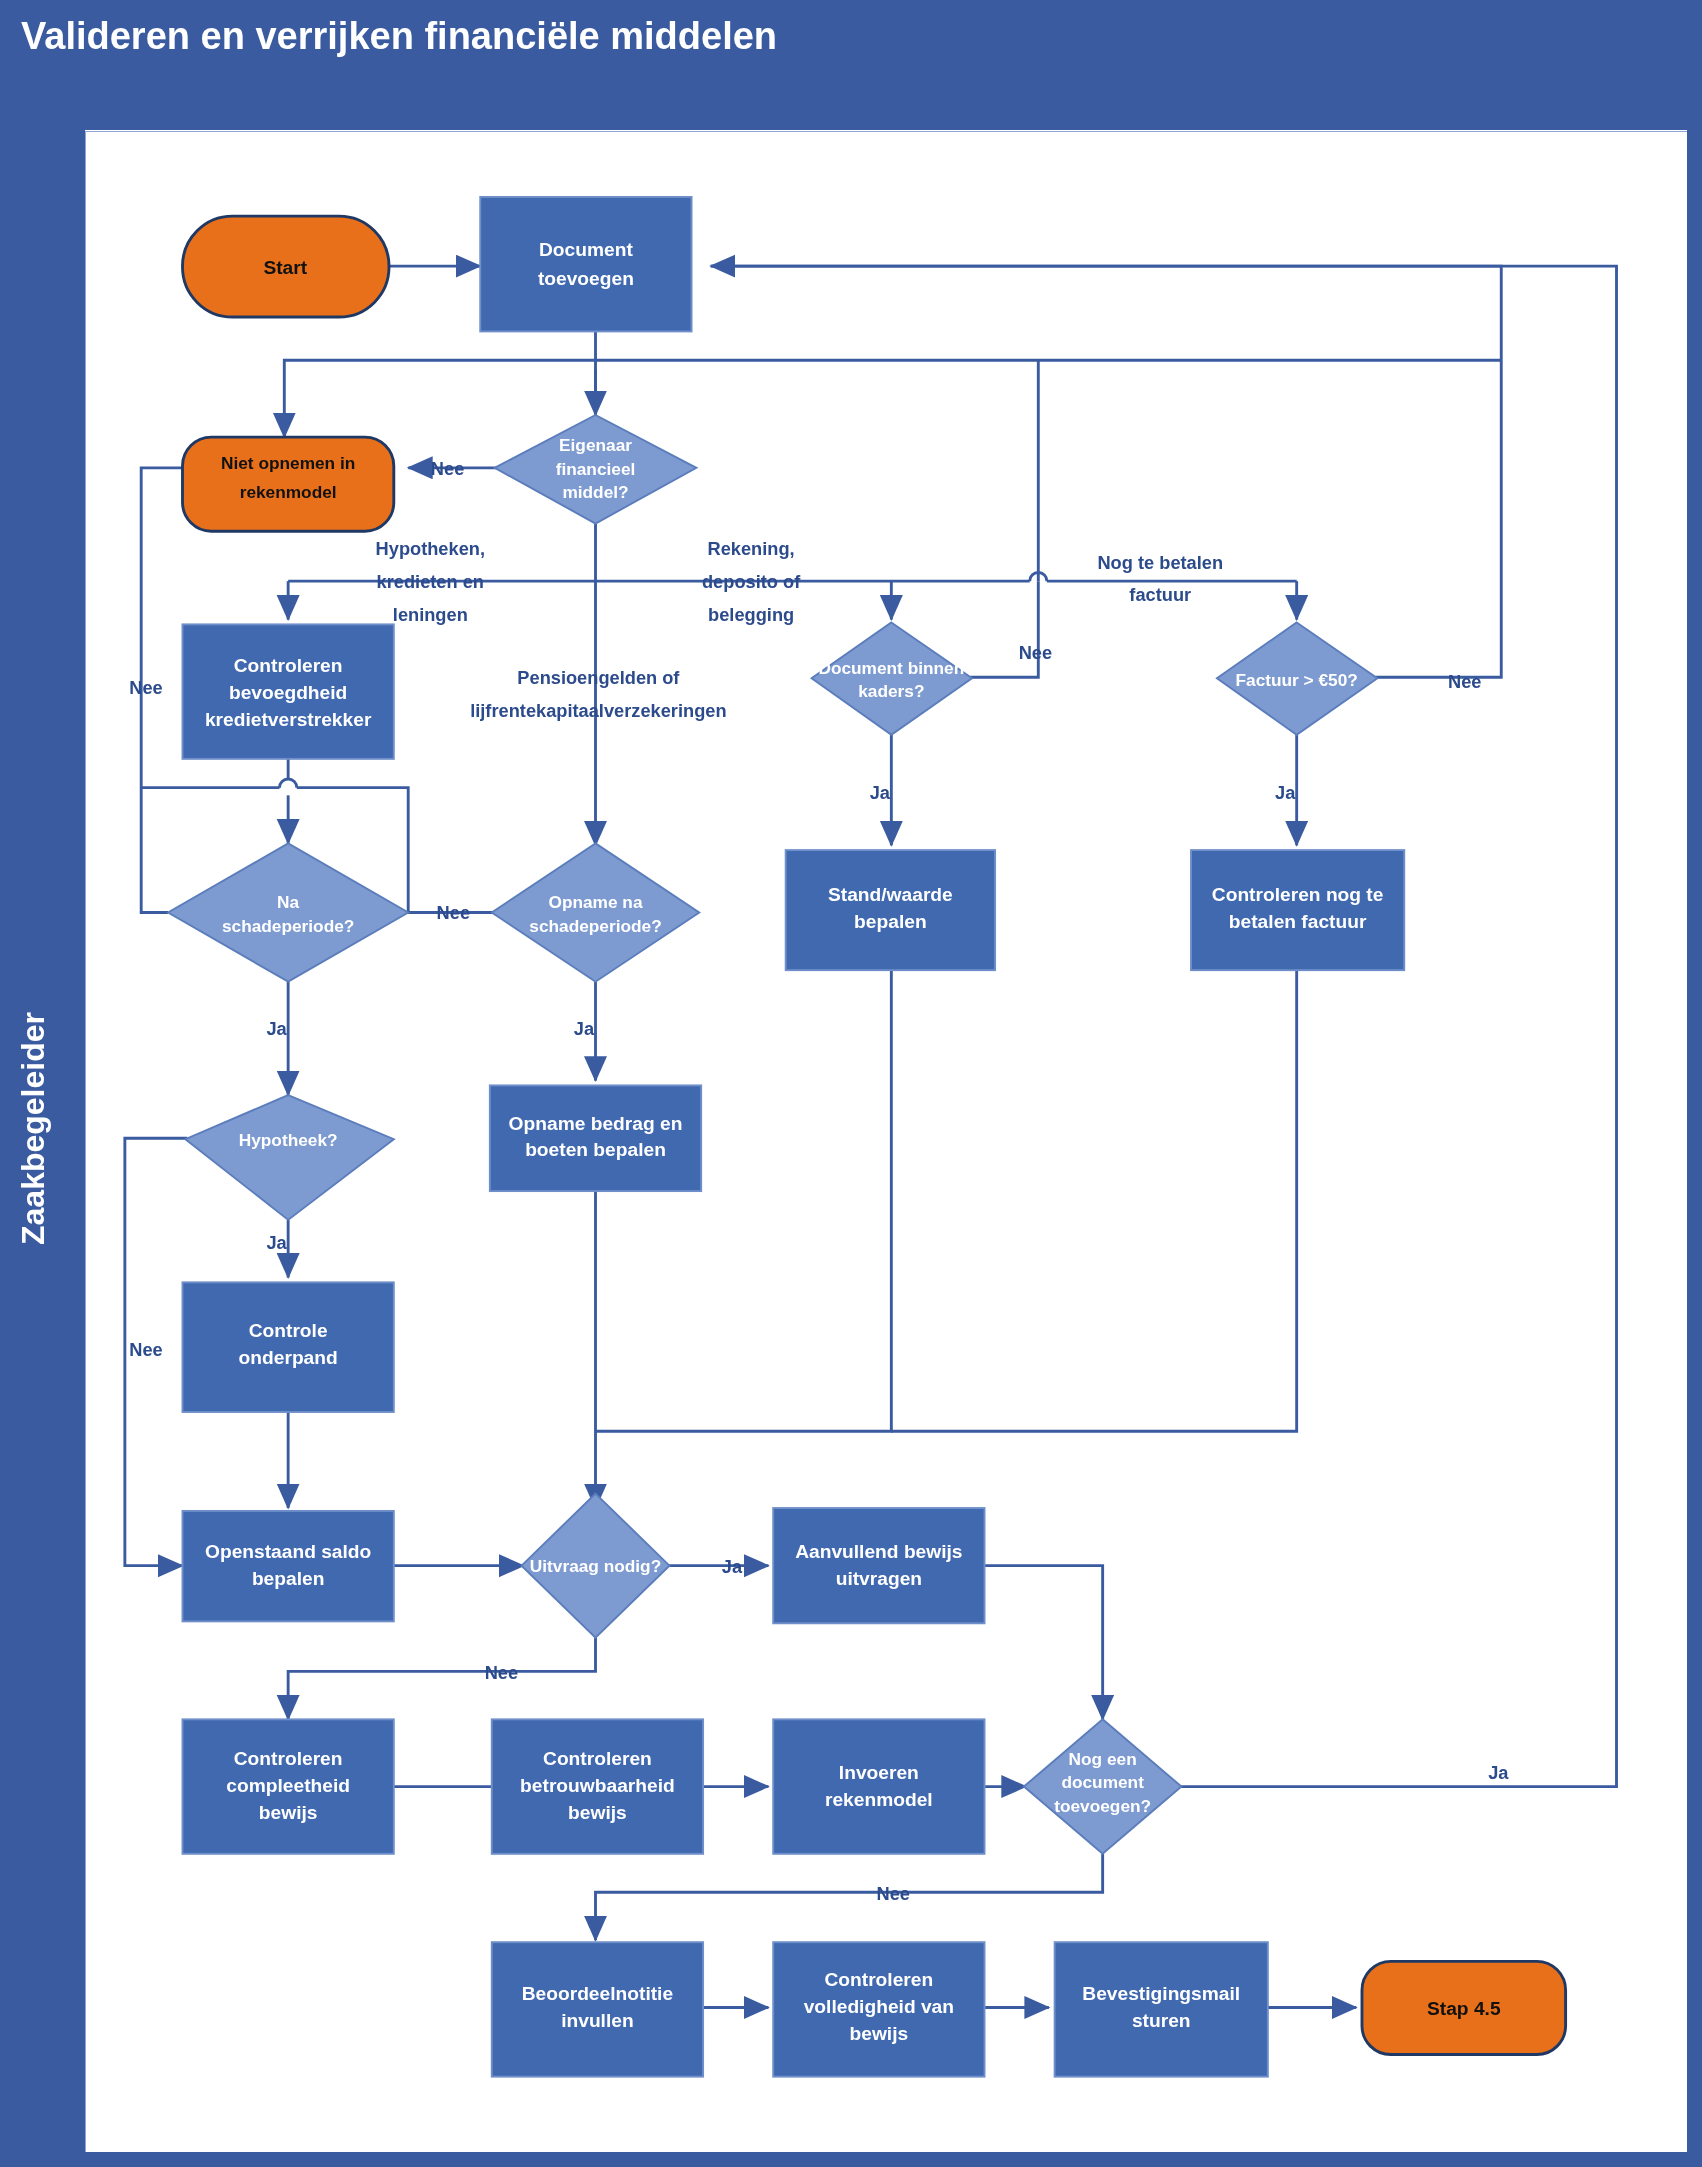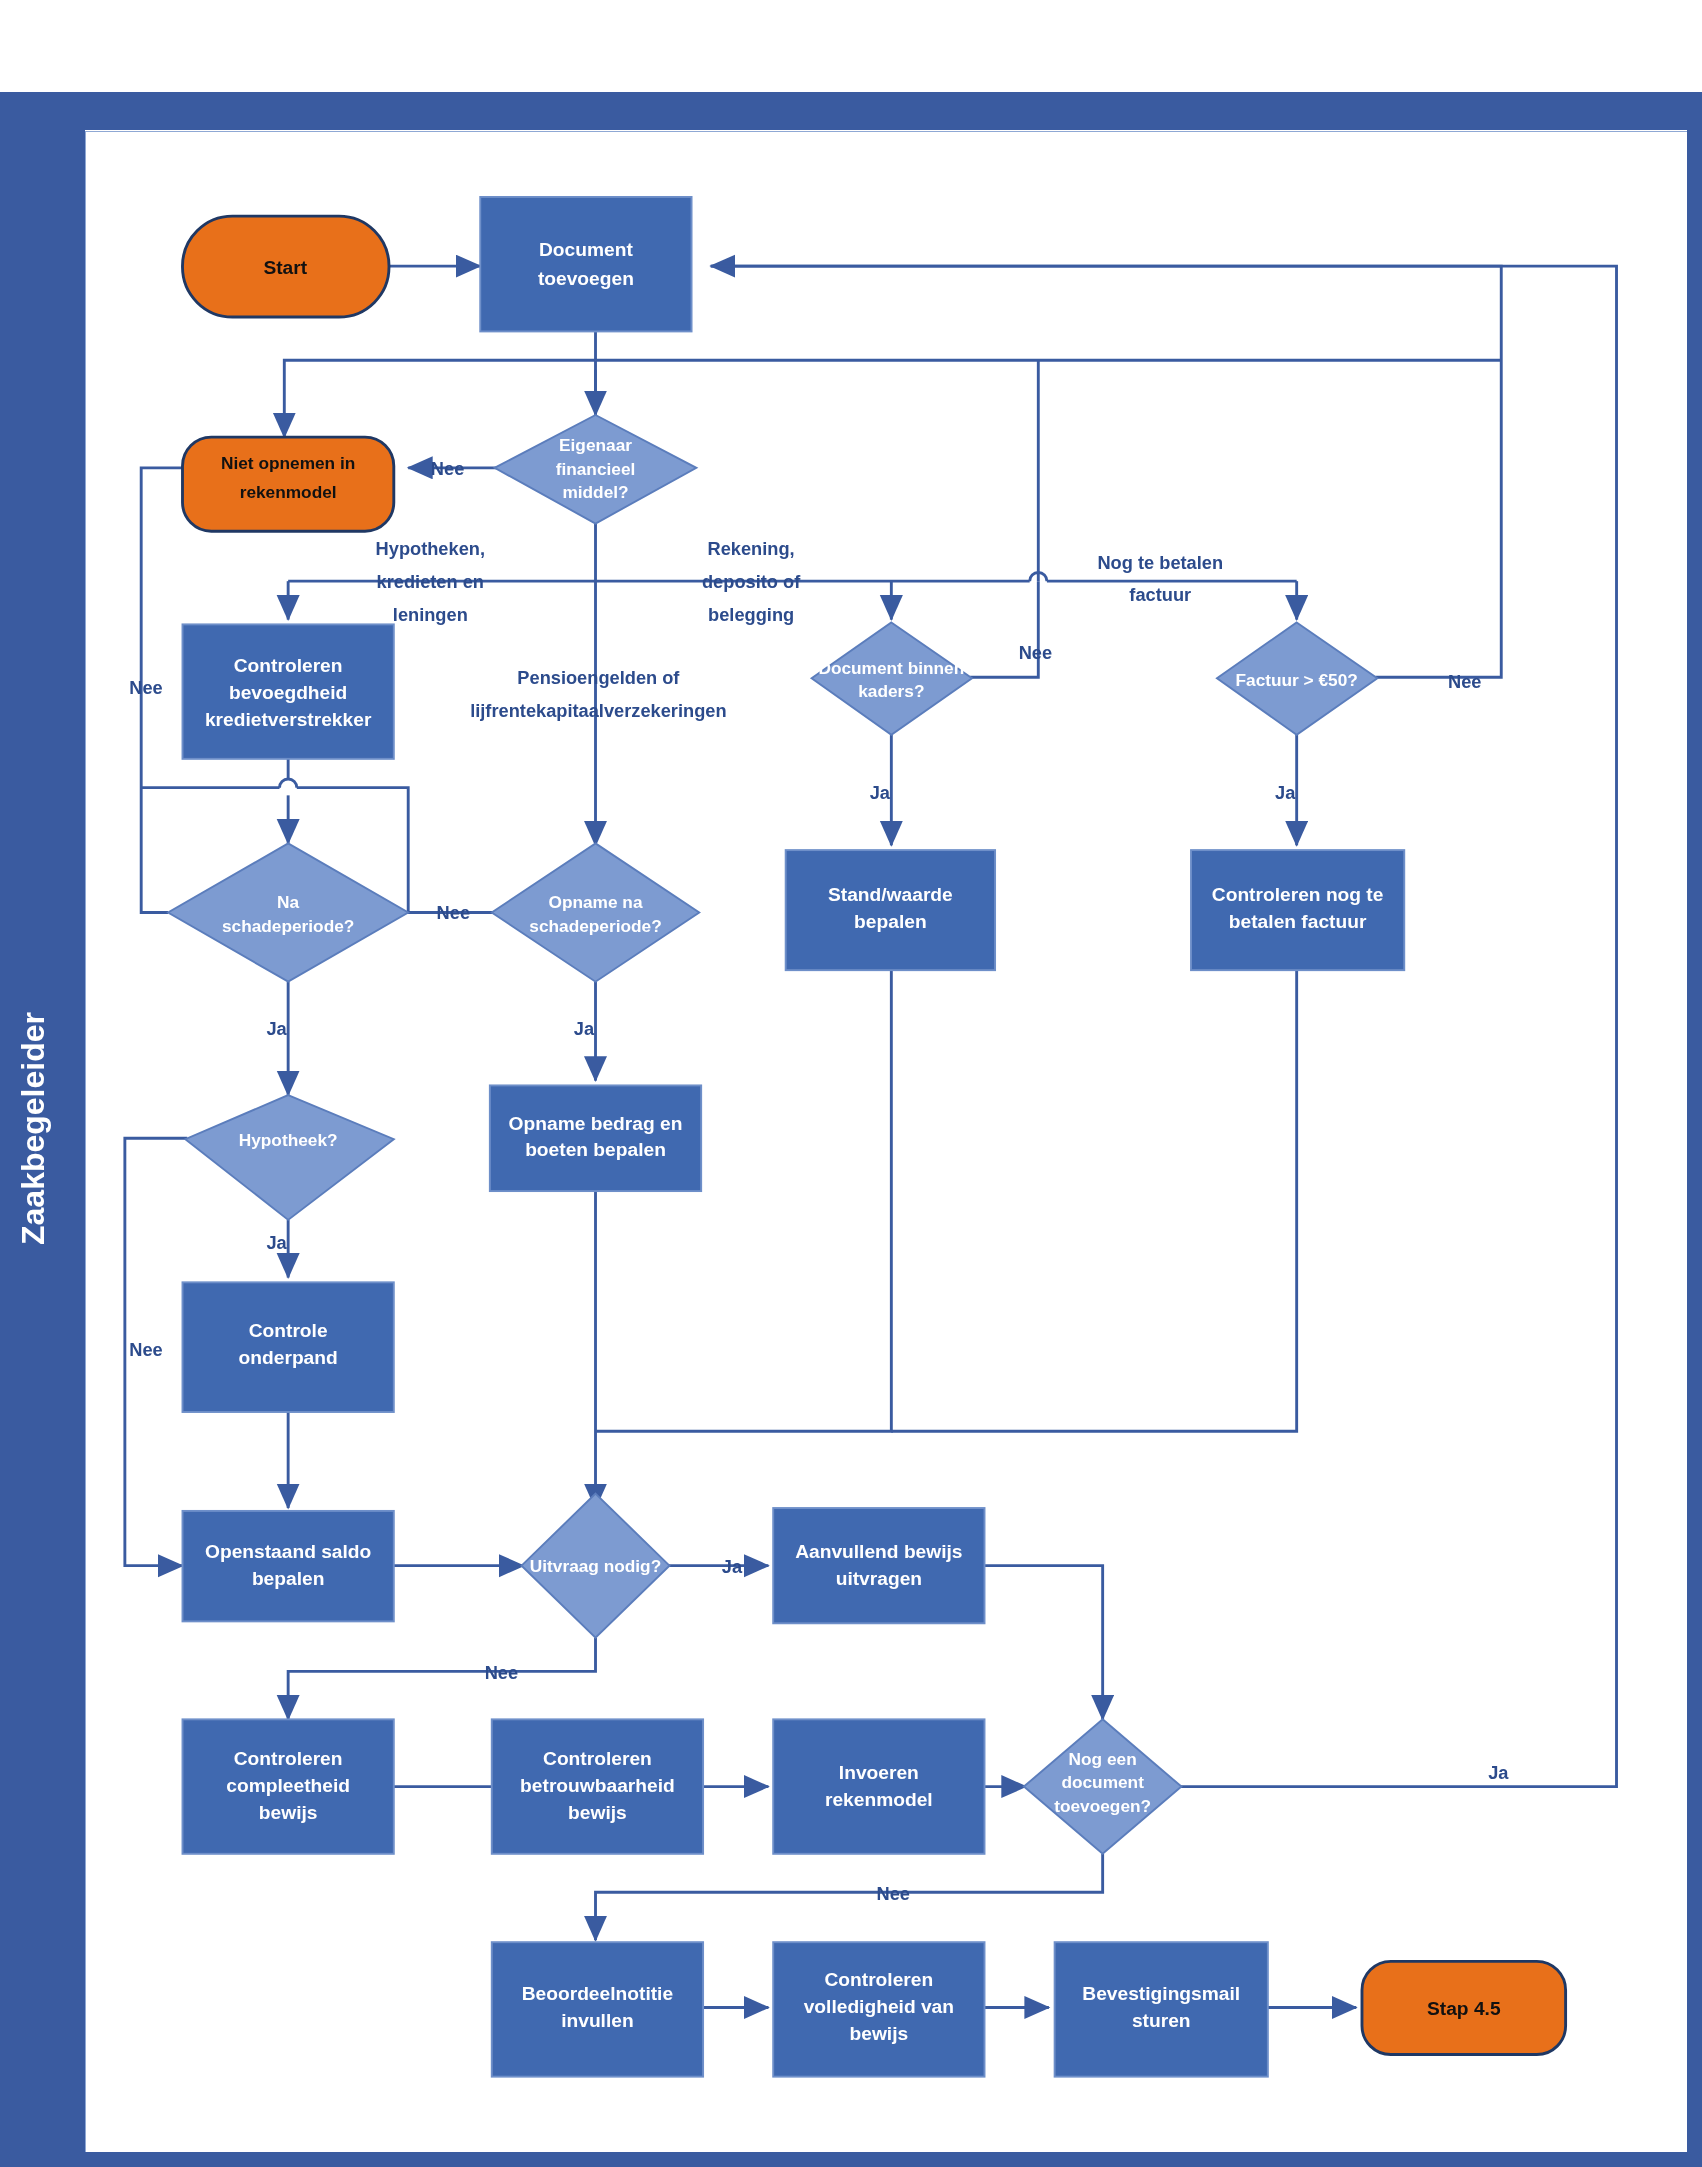--- a/index.html
+++ b/index.html
@@ -73,20 +73,23 @@
   .line { stroke:#3A5BA0; stroke-width:3; fill:none; }
   .boxfill { fill:#4069B0; stroke:#6E8FC9; stroke-width:2; }
   .diamondfill { fill:#7D9BD1; stroke:#5B7DBC; stroke-width:2; }
   .termfill { fill:#E8701A; stroke:#1F3864; stroke-width:3; }
 </style>
 </head>
 <body>
 
 <div id="page">
 
+  <div class="frame-top">
+    <div class="title">Valideren en verrijken financiële middelen</div>
+  </div>
   <div class="frame-band2">
     <div class="status">Status: Intake</div>
   </div>
   <div class="frame-left">
     <div class="lane-label">Zaakbegeleider</div>
   </div>
   <div class="frame-right"></div>
   <div class="frame-bottom"></div>
 
   <div class="canvas"></div>

